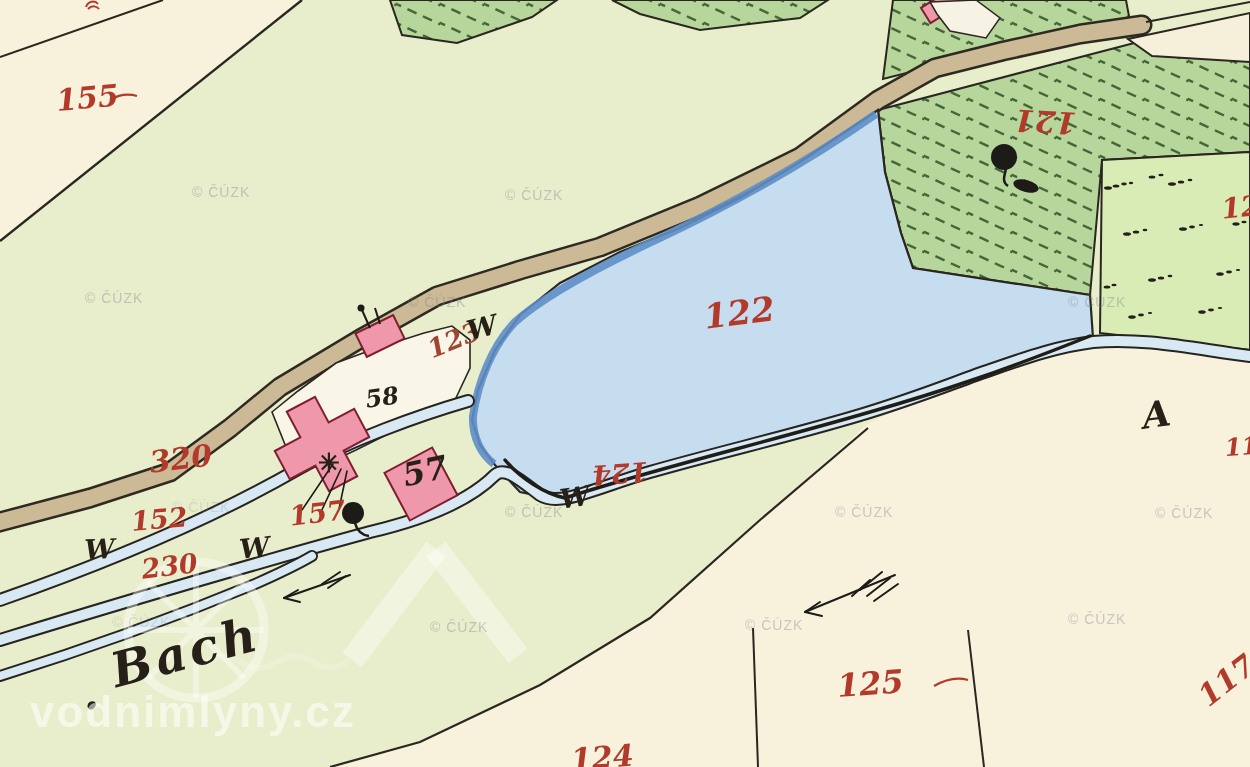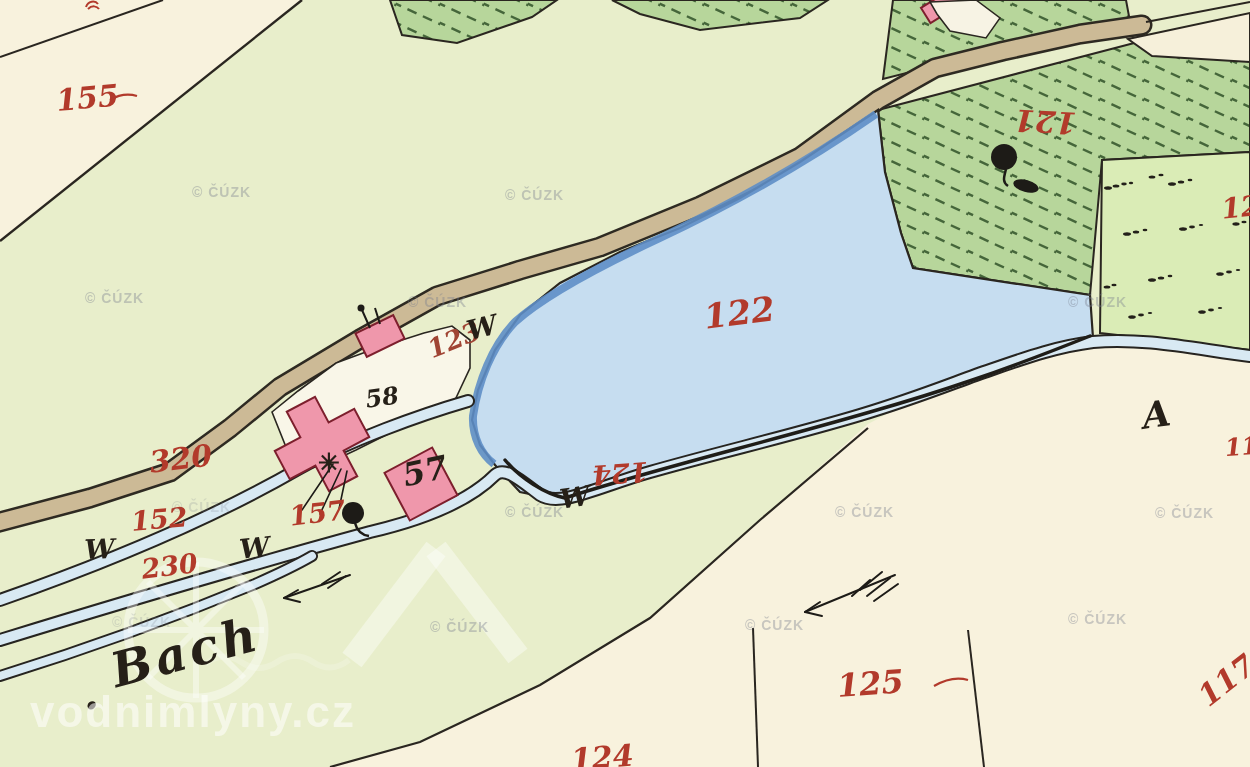--- a/index.html
+++ b/index.html
@@ -13,21 +13,21 @@
     position:absolute;white-space:nowrap;display:inline-block;
     transform-origin:0 0;font-style:italic;font-weight:700;
     font-family:"DejaVu Serif",serif;line-height:1;
   }
   .red{color:#b23a2b;}
   .red2{color:#a04434;}
   .blk{color:#262018;}
   .flip{transform-origin:center center;}
   .wm{
     position:absolute;white-space:nowrap;color:rgba(122,126,142,0.38);
-    font-family:"Liberation Sans",sans-serif;font-size:14px;font-weight:700;
+    font-family:"Liberation Sans",sans-serif;font-size:14px;font-weight:400;
     letter-spacing:1px;line-height:1;
   }
   .wm.faint{color:rgba(122,126,142,0.20);}
   .site-wm{
     position:absolute;color:rgba(255,255,255,0.55);
     font-family:"Liberation Sans",sans-serif;font-size:44px;font-weight:700;
     letter-spacing:2px;line-height:1;
   }
 </style>
 </head>

